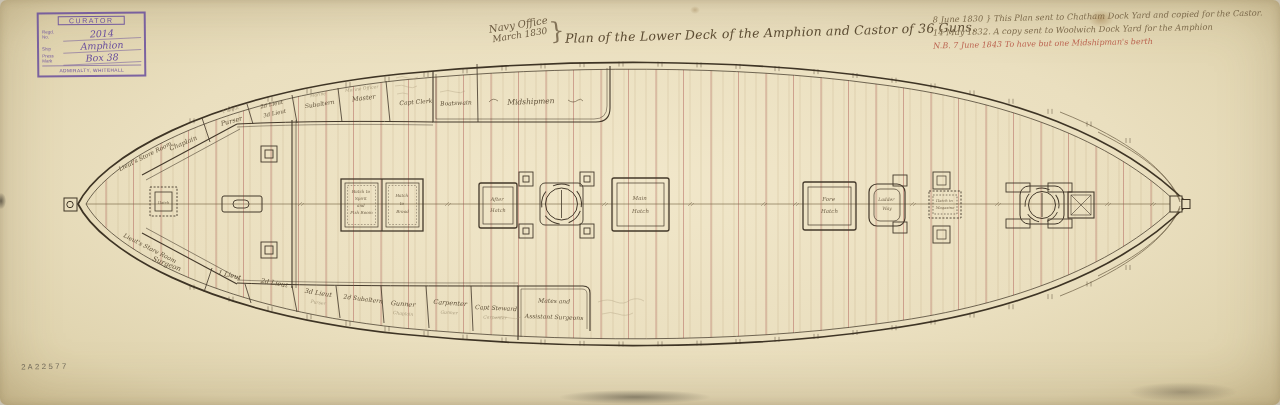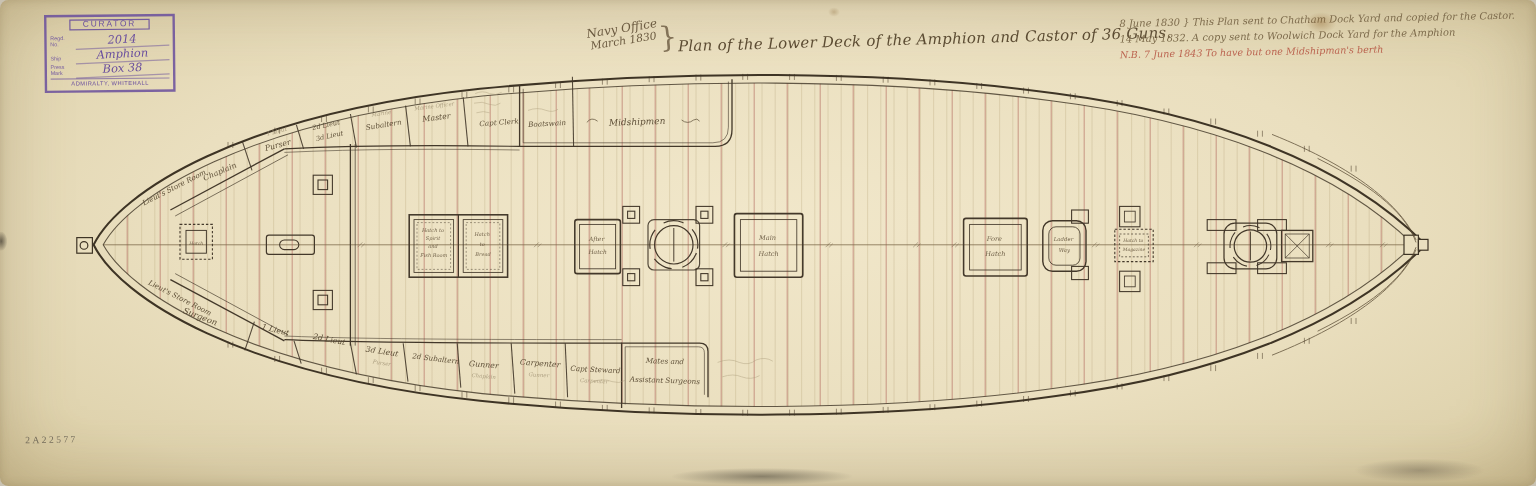--- a/index.html
+++ b/index.html
@@ -38,21 +38,21 @@
          font-style:italic;font-family:"DejaVu Serif",serif;letter-spacing:.2px;transform:rotate(-1.6deg);}
 
   
   .annos{position:absolute;left:933px;top:10px;transform:rotate(-1.2deg);white-space:nowrap;
          font-style:italic;font-family:"DejaVu Serif",serif;color:#7d6b4c;}
   .annos .a1{font-size:8.3px;line-height:13px;}
   .annos .a2{font-size:8.3px;line-height:13px;}
   .annos .a3{font-size:8px;line-height:13px;color:#b4503e;opacity:.85;}
 
   .cat-num{position:absolute;left:21px;top:362px;font-size:8px;letter-spacing:2px;color:#5c564a;
-         opacity:.8;font-family:Liberation Serif, serif;transform:rotate(-1deg);}
+         opacity:.8;font-family:Liberation Mono, monospace;transform:rotate(-1deg);}
 
   
   .stain{position:absolute;border-radius:50%;pointer-events:none;}
   .st1{left:1088px;top:10px;width:26px;height:18px;background:radial-gradient(ellipse,rgba(138,95,40,.38),rgba(138,95,40,0) 70%);}
   .st2{left:560px;top:390px;width:150px;height:14px;border-radius:40%;
        background:radial-gradient(ellipse,rgba(60,55,45,.5),rgba(60,55,45,0) 72%);}
   .st3{left:1128px;top:382px;width:110px;height:20px;border-radius:40%;
        background:radial-gradient(ellipse,rgba(70,62,50,.35),rgba(70,62,50,0) 70%);}
   .st4{left:690px;top:6px;width:10px;height:8px;background:radial-gradient(ellipse,rgba(130,95,45,.3),rgba(130,95,45,0) 70%);}
   .st5{left:-4px;top:193px;width:10px;height:16px;background:radial-gradient(ellipse,rgba(40,35,28,.6),rgba(40,35,28,0) 75%);}

